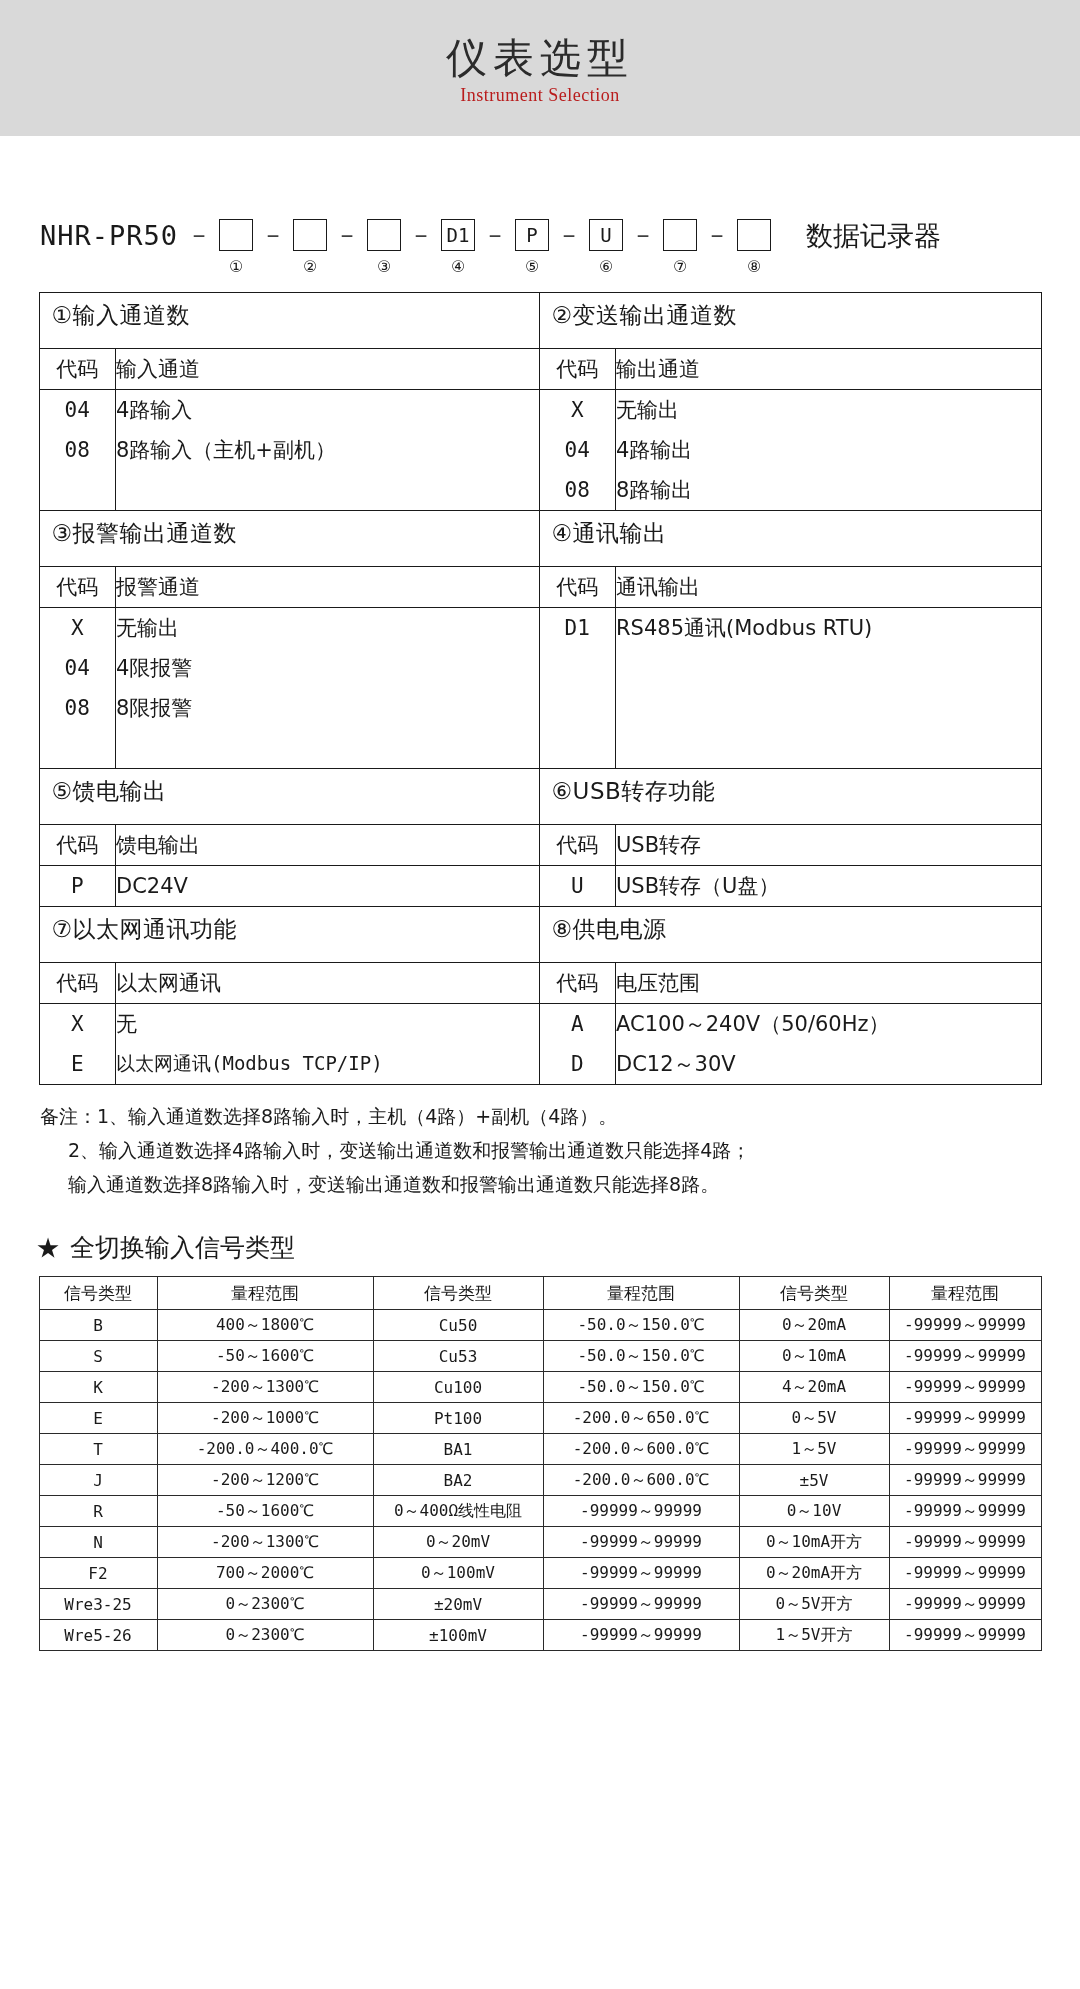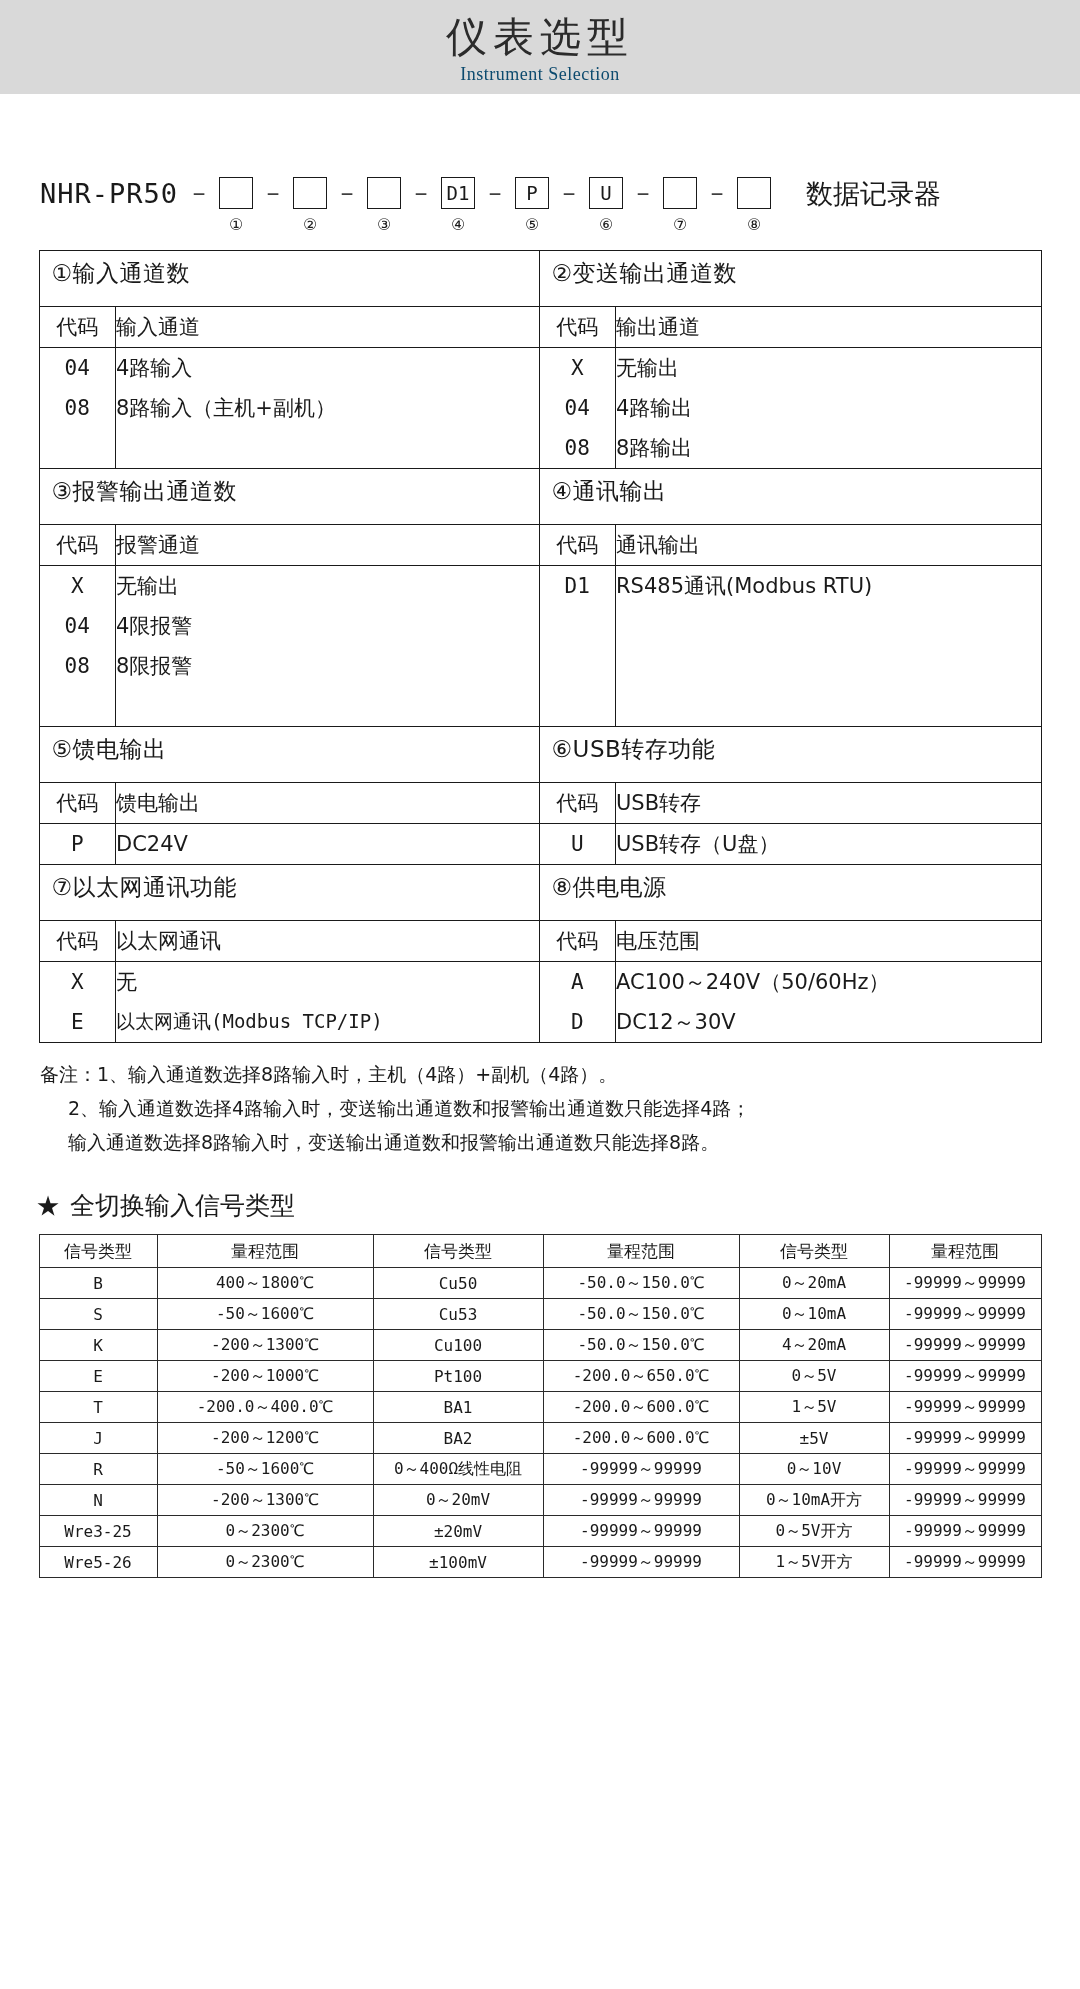--- a/index.html
+++ b/index.html
@@ -15,39 +15,39 @@
   .page {
     position: relative;
     width: 1080px;
     min-height: 1989px;
     background: #ffffff;
   }
 
   
   .banner {
     width: 100%;
-    height: 94px;
+    height: 136px;
     background: #d9d9d9;
     display: flex;
     flex-direction: column;
     align-items: center;
     justify-content: center;
     box-sizing: border-box;
     padding-top: 6px;
   }
   .banner-title-cn {
     font-size: 41px;
     letter-spacing: 6px;
     color: #2b2b2b;
     font-family: "DejaVu Sans", "Liberation Sans", sans-serif;
     line-height: 1.1;
   }
   .banner-title-en {
     font-size: 18px;
-    color: #0c4a6e;
+    color: #b91c1c;
     letter-spacing: 0.5px;
     margin-top: 4px;
     font-family: "Liberation Serif", serif;
   }
 
   
   .model-wrap {
     margin: 78px 0 0 0;
     padding-left: 40px;
     display: flex;
@@ -597,20 +597,28 @@
       </tr>
       <tr>
         <td>N</td>
         <td>-200～1300℃</td>
         <td>0～20mV</td>
         <td>-99999～99999</td>
         <td>0～10mA开方</td>
         <td>-99999～99999</td>
       </tr>
       <tr>
+        <td>F2</td>
+        <td>700～2000℃</td>
+        <td>0～100mV</td>
+        <td>-99999～99999</td>
+        <td>0～20mA开方</td>
+        <td>-99999～99999</td>
+      </tr>
+      <tr>
         <td>Wre3-25</td>
         <td>0～2300℃</td>
         <td>±20mV</td>
         <td>-99999～99999</td>
         <td>0～5V开方</td>
         <td>-99999～99999</td>
       </tr>
       <tr>
         <td>Wre5-26</td>
         <td>0～2300℃</td>

